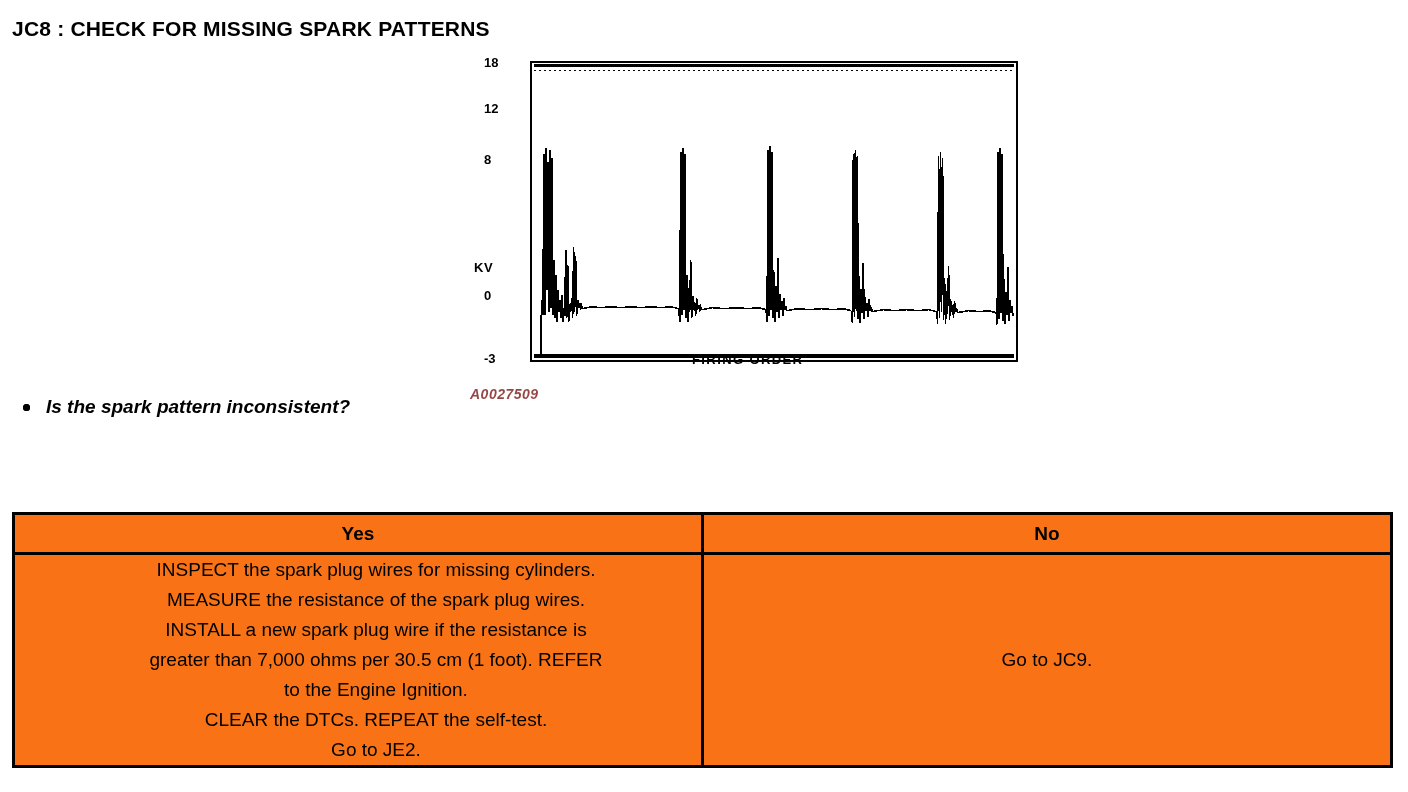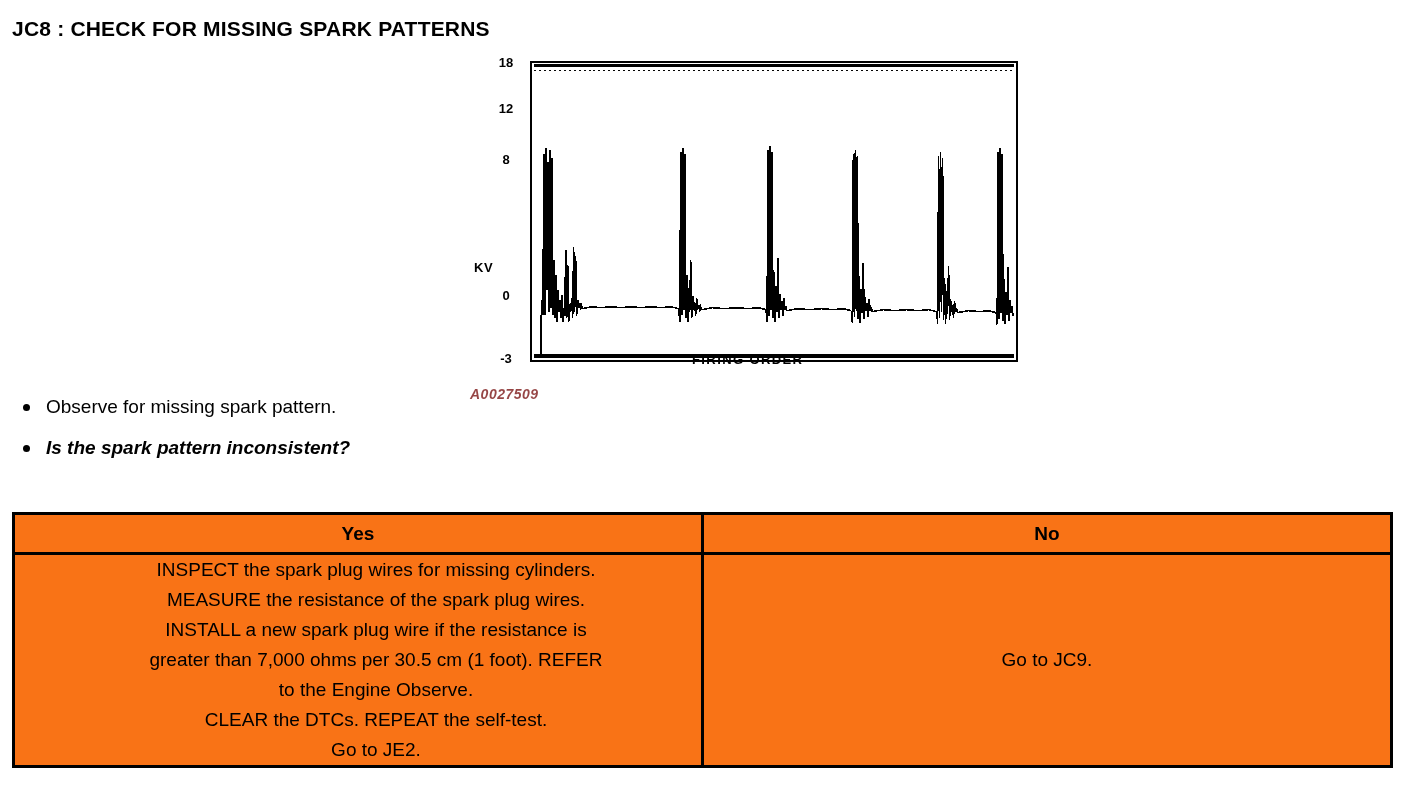--- a/index.html
+++ b/index.html
@@ -50,21 +50,21 @@
     left: 0;
     top: 0;
     width: 100%;
     height: 100%;
     display: block;
   }
   .y-tick-label {
     position: absolute;
     right: 0;
     width: 44px;
-    text-align: center;
+    text-align: left;
     font-size: 13px;
     font-weight: bold;
     font-family: "Liberation Sans", sans-serif;
     color: #000;
     line-height: 1;
   }
   #y-tick-wrap {
     position: absolute;
     left: 10px;
     top: 0;
@@ -240,21 +240,20 @@
   </div>
 
   <div id="x-axis-title">FIRING ORDER</div>
 </div>
 
 <div id="figure-code">A0027509</div>
 
 <ul id="steps-list">
   <li>
     <span class="bullet-dot"></span>
-    <span>Observe for missing spark pattern.</span>
   </li>
   <li class="bold-step">
     <span class="bullet-dot"></span>
     <span>Is the spark pattern inconsistent?</span>
   </li>
 </ul>
 
 <table id="decision-table">
   <colgroup>
     <col class="col-yes">
@@ -266,20 +265,20 @@
       <th>No</th>
     </tr>
   </thead>
   <tbody>
     <tr>
       <td id="yes-action-cell">
         <span class="line">INSPECT the spark plug wires for missing cylinders.</span>
         <span class="line">MEASURE the resistance of the spark plug wires.</span>
         <span class="line">INSTALL a new spark plug wire if the resistance is</span>
         <span class="line">greater than 7,000 ohms per 30.5 cm (1 foot). REFER</span>
-        <span class="line">to the Engine Observe.</span>
+        <span class="line">to the Engine Ignition.</span>
         <span class="line">CLEAR the DTCs. REPEAT the self-test.</span>
         <span class="line">Go to JE2.</span>
       </td>
       <td id="no-action-cell">Go to JC9.</td>
     </tr>
   </tbody>
 </table>
 
 </body></html>

